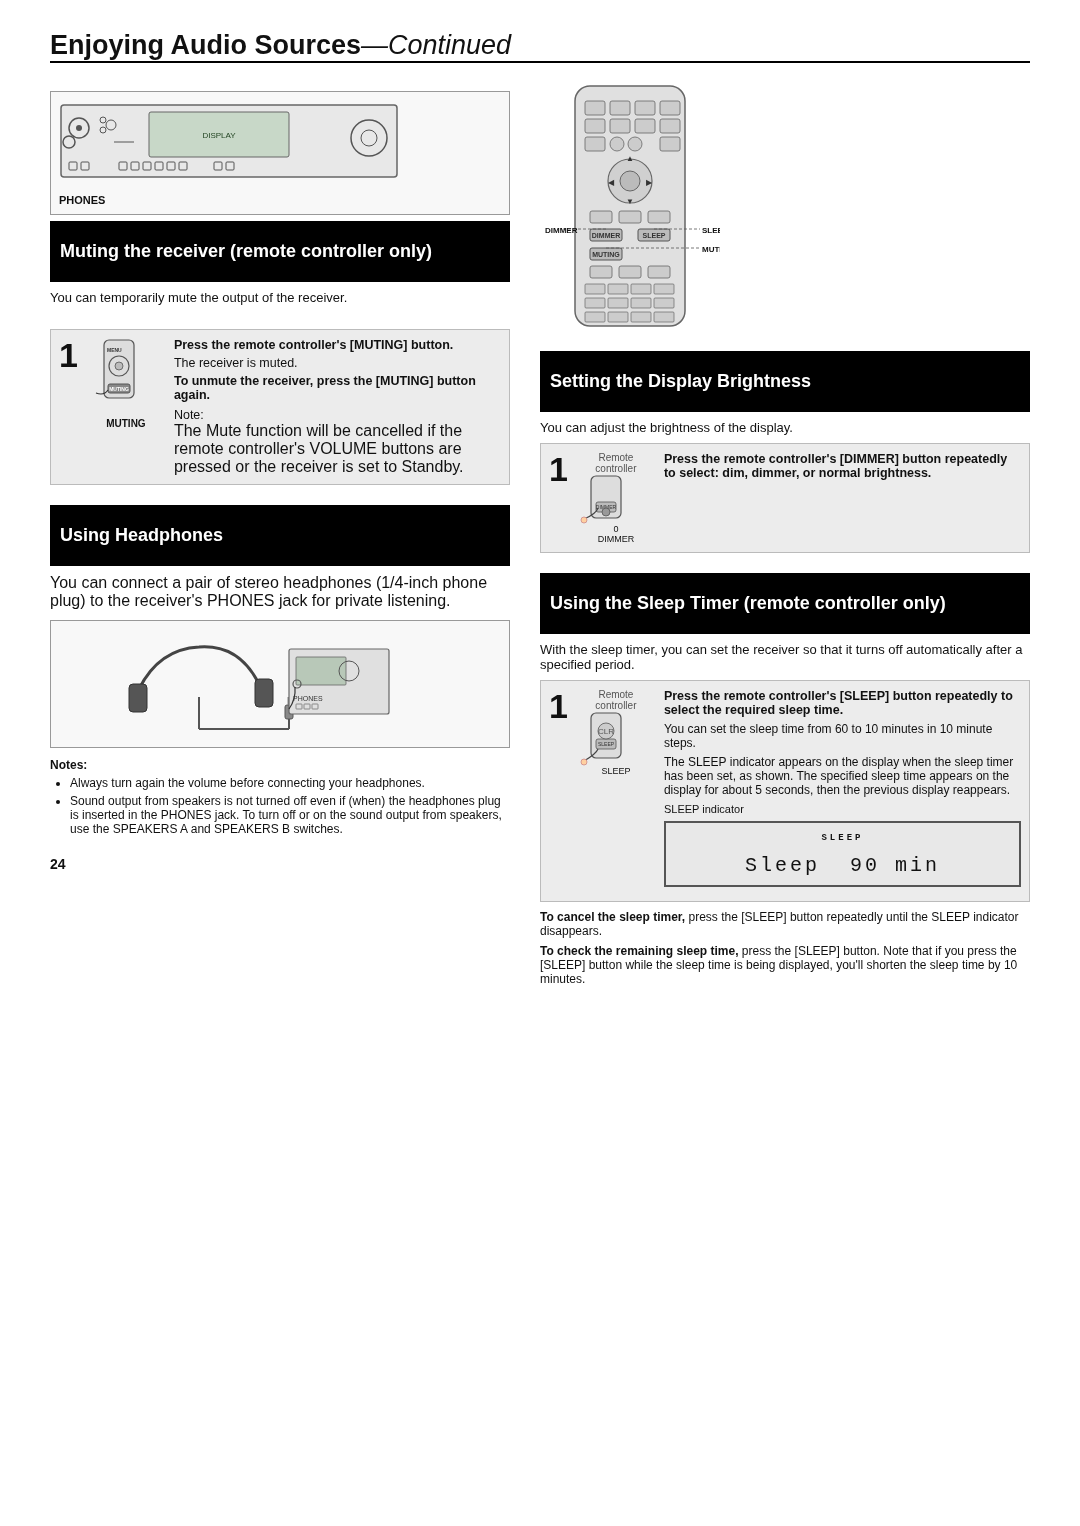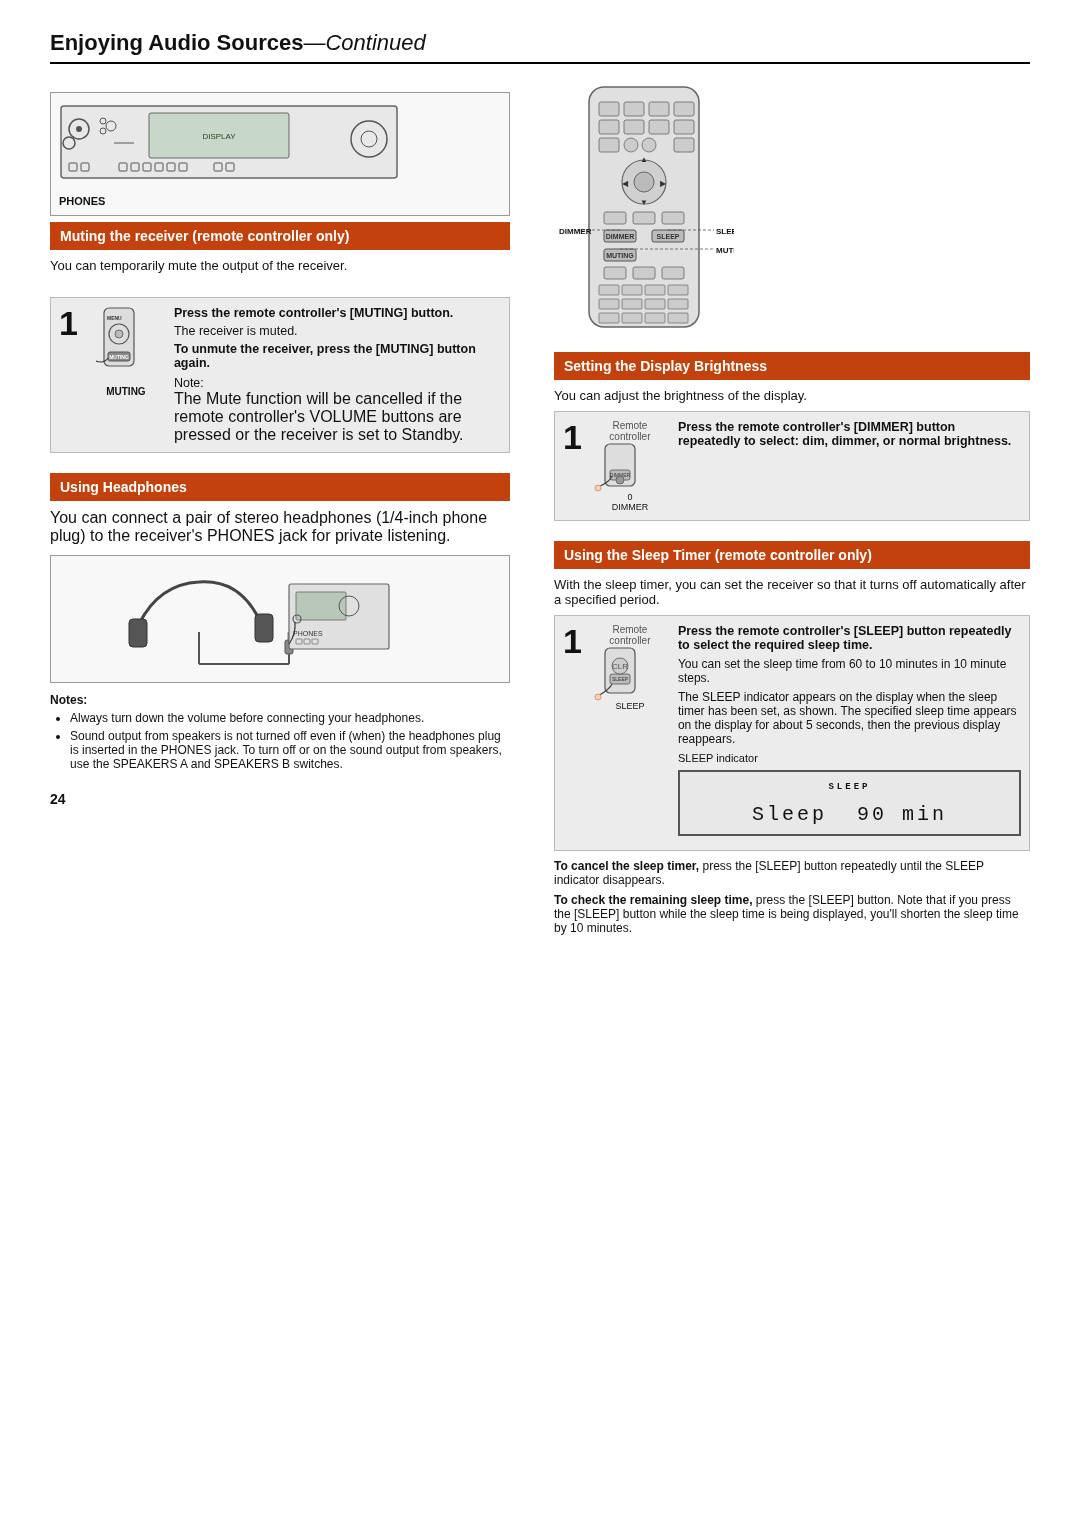--- a/index.html
+++ b/index.html
@@ -6,44 +6,43 @@
     body {
       background: #fff;
       font-family: Arial, Helvetica, sans-serif;
       font-size: 13px;
       color: #111;
       width: 1080px;
       min-height: 1526px;
       padding: 30px 50px 40px 50px;
     }
     h1.page-title {
-      font-size: 22px;
+      font-size: 27px;
       font-weight: bold;
       border-bottom: 2px solid #000;
-      padding-bottom: 6px;
       margin-bottom: 18px;
     }
     h1.page-title em {
       font-style: italic;
       font-weight: normal;
     }
     .two-col {
       display: flex;
-      gap: 44px;
+      gap: 30px;
     }
     .col-left { width: 460px; flex-shrink: 0; }
     .col-right { flex: 1; }
 
     
     .section-header {
-      background: #c2410c;
+      background: #000000;
       color: #fff;
       font-weight: bold;
-      font-size: 14px;
-      padding: 6px 10px;
+      font-size: 18px;
+      padding: 20px 10px;
       margin-bottom: 8px;
     }
 
     .section-body {
       margin-bottom: 20px;
     }
 
     
     .receiver-illus {
       border: 1px solid #999;
@@ -242,21 +241,21 @@
           <rect x="237" y="75" width="6" height="5" rx="0.5" fill="none" stroke="#666" stroke-width="0.7"></rect>
           <rect x="245" y="75" width="6" height="5" rx="0.5" fill="none" stroke="#666" stroke-width="0.7"></rect>
           <rect x="253" y="75" width="6" height="5" rx="0.5" fill="none" stroke="#666" stroke-width="0.7"></rect>
 
           <path d="M 230 80 Q 237 70 236 58" stroke="#333" stroke-width="1.2" fill="none" marker-end="url(#arrow2)"></path>
         </svg>
       </div>
 
       <p style="font-size:12px; font-weight:bold; margin-bottom:4px;">Notes:</p>
       <ul class="notes-list">
-        <li>Always turn down the volume before connecting your headphones.</li>
+        <li>Always turn again the volume before connecting your headphones.</li>
         <li>Sound output from speakers is not turned off even if (when) the headphones plug is inserted in the PHONES jack. To turn off or on the sound output from speakers, use the SPEAKERS A and SPEAKERS B switches.</li>
       </ul>
     </div>
 
     <div class="page-number">24</div>
   </div>
 
   <div class="col-right">
 
     <div style="text-align:center; margin-bottom:10px;">

